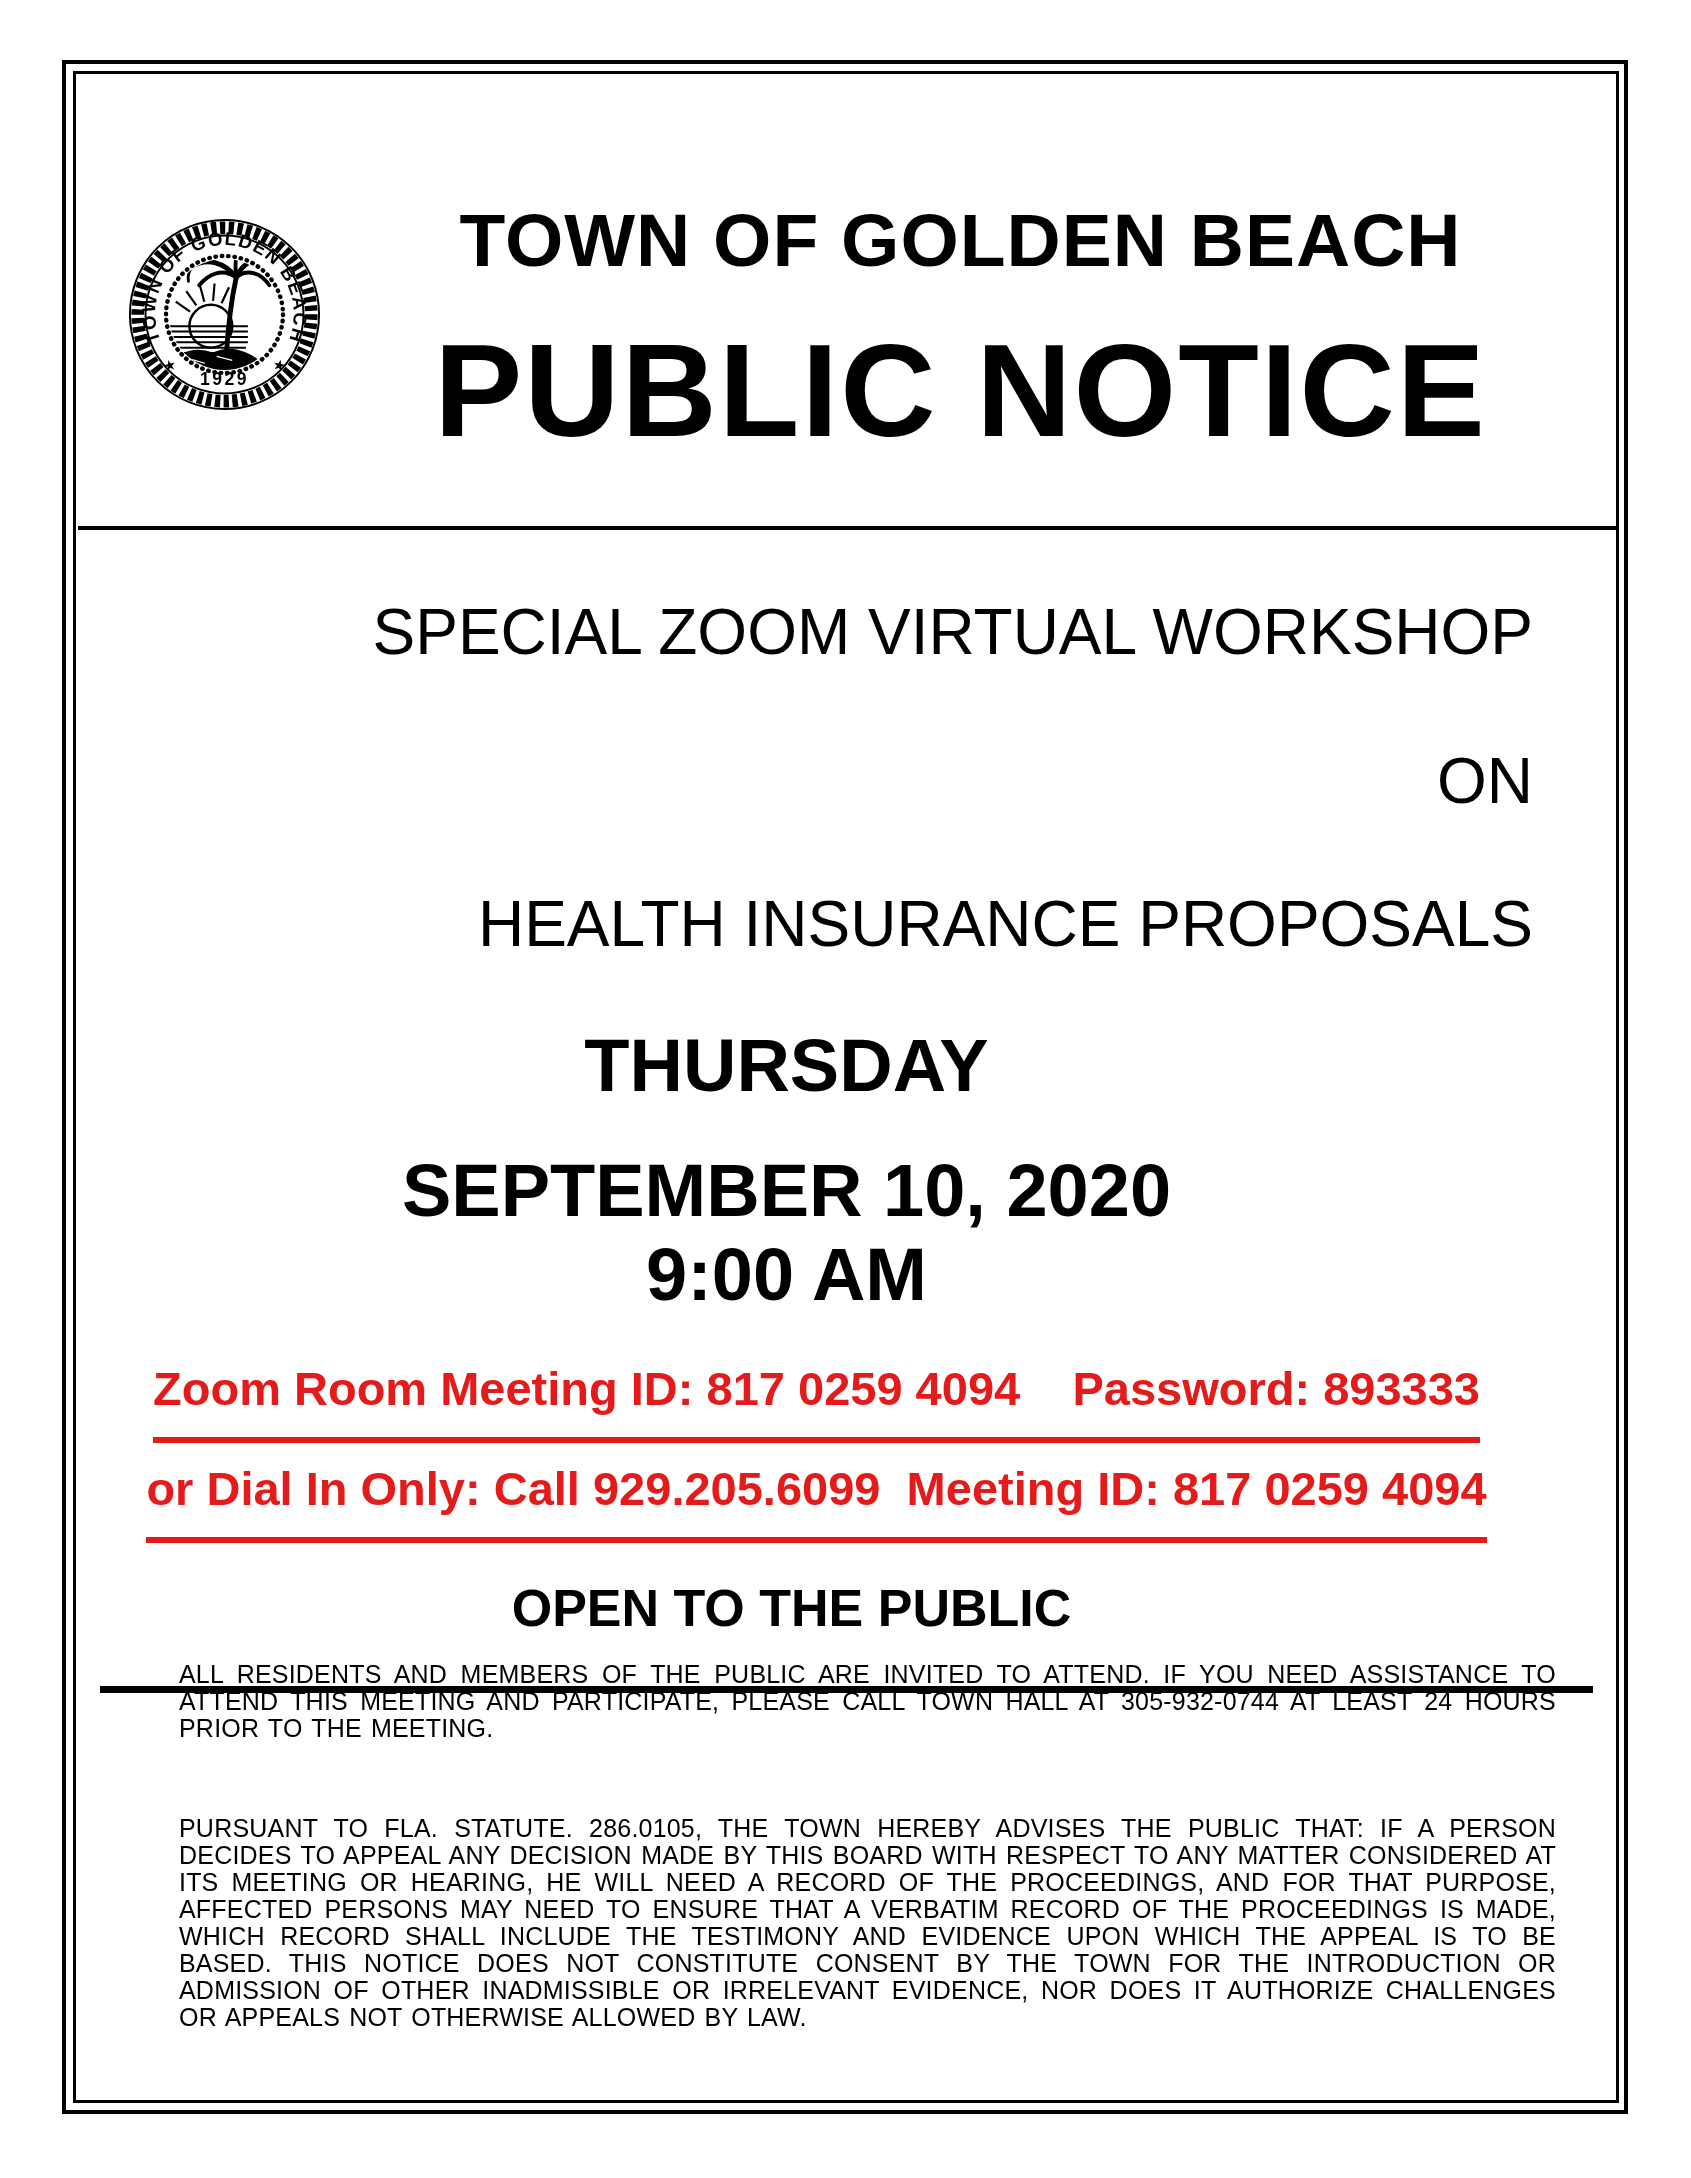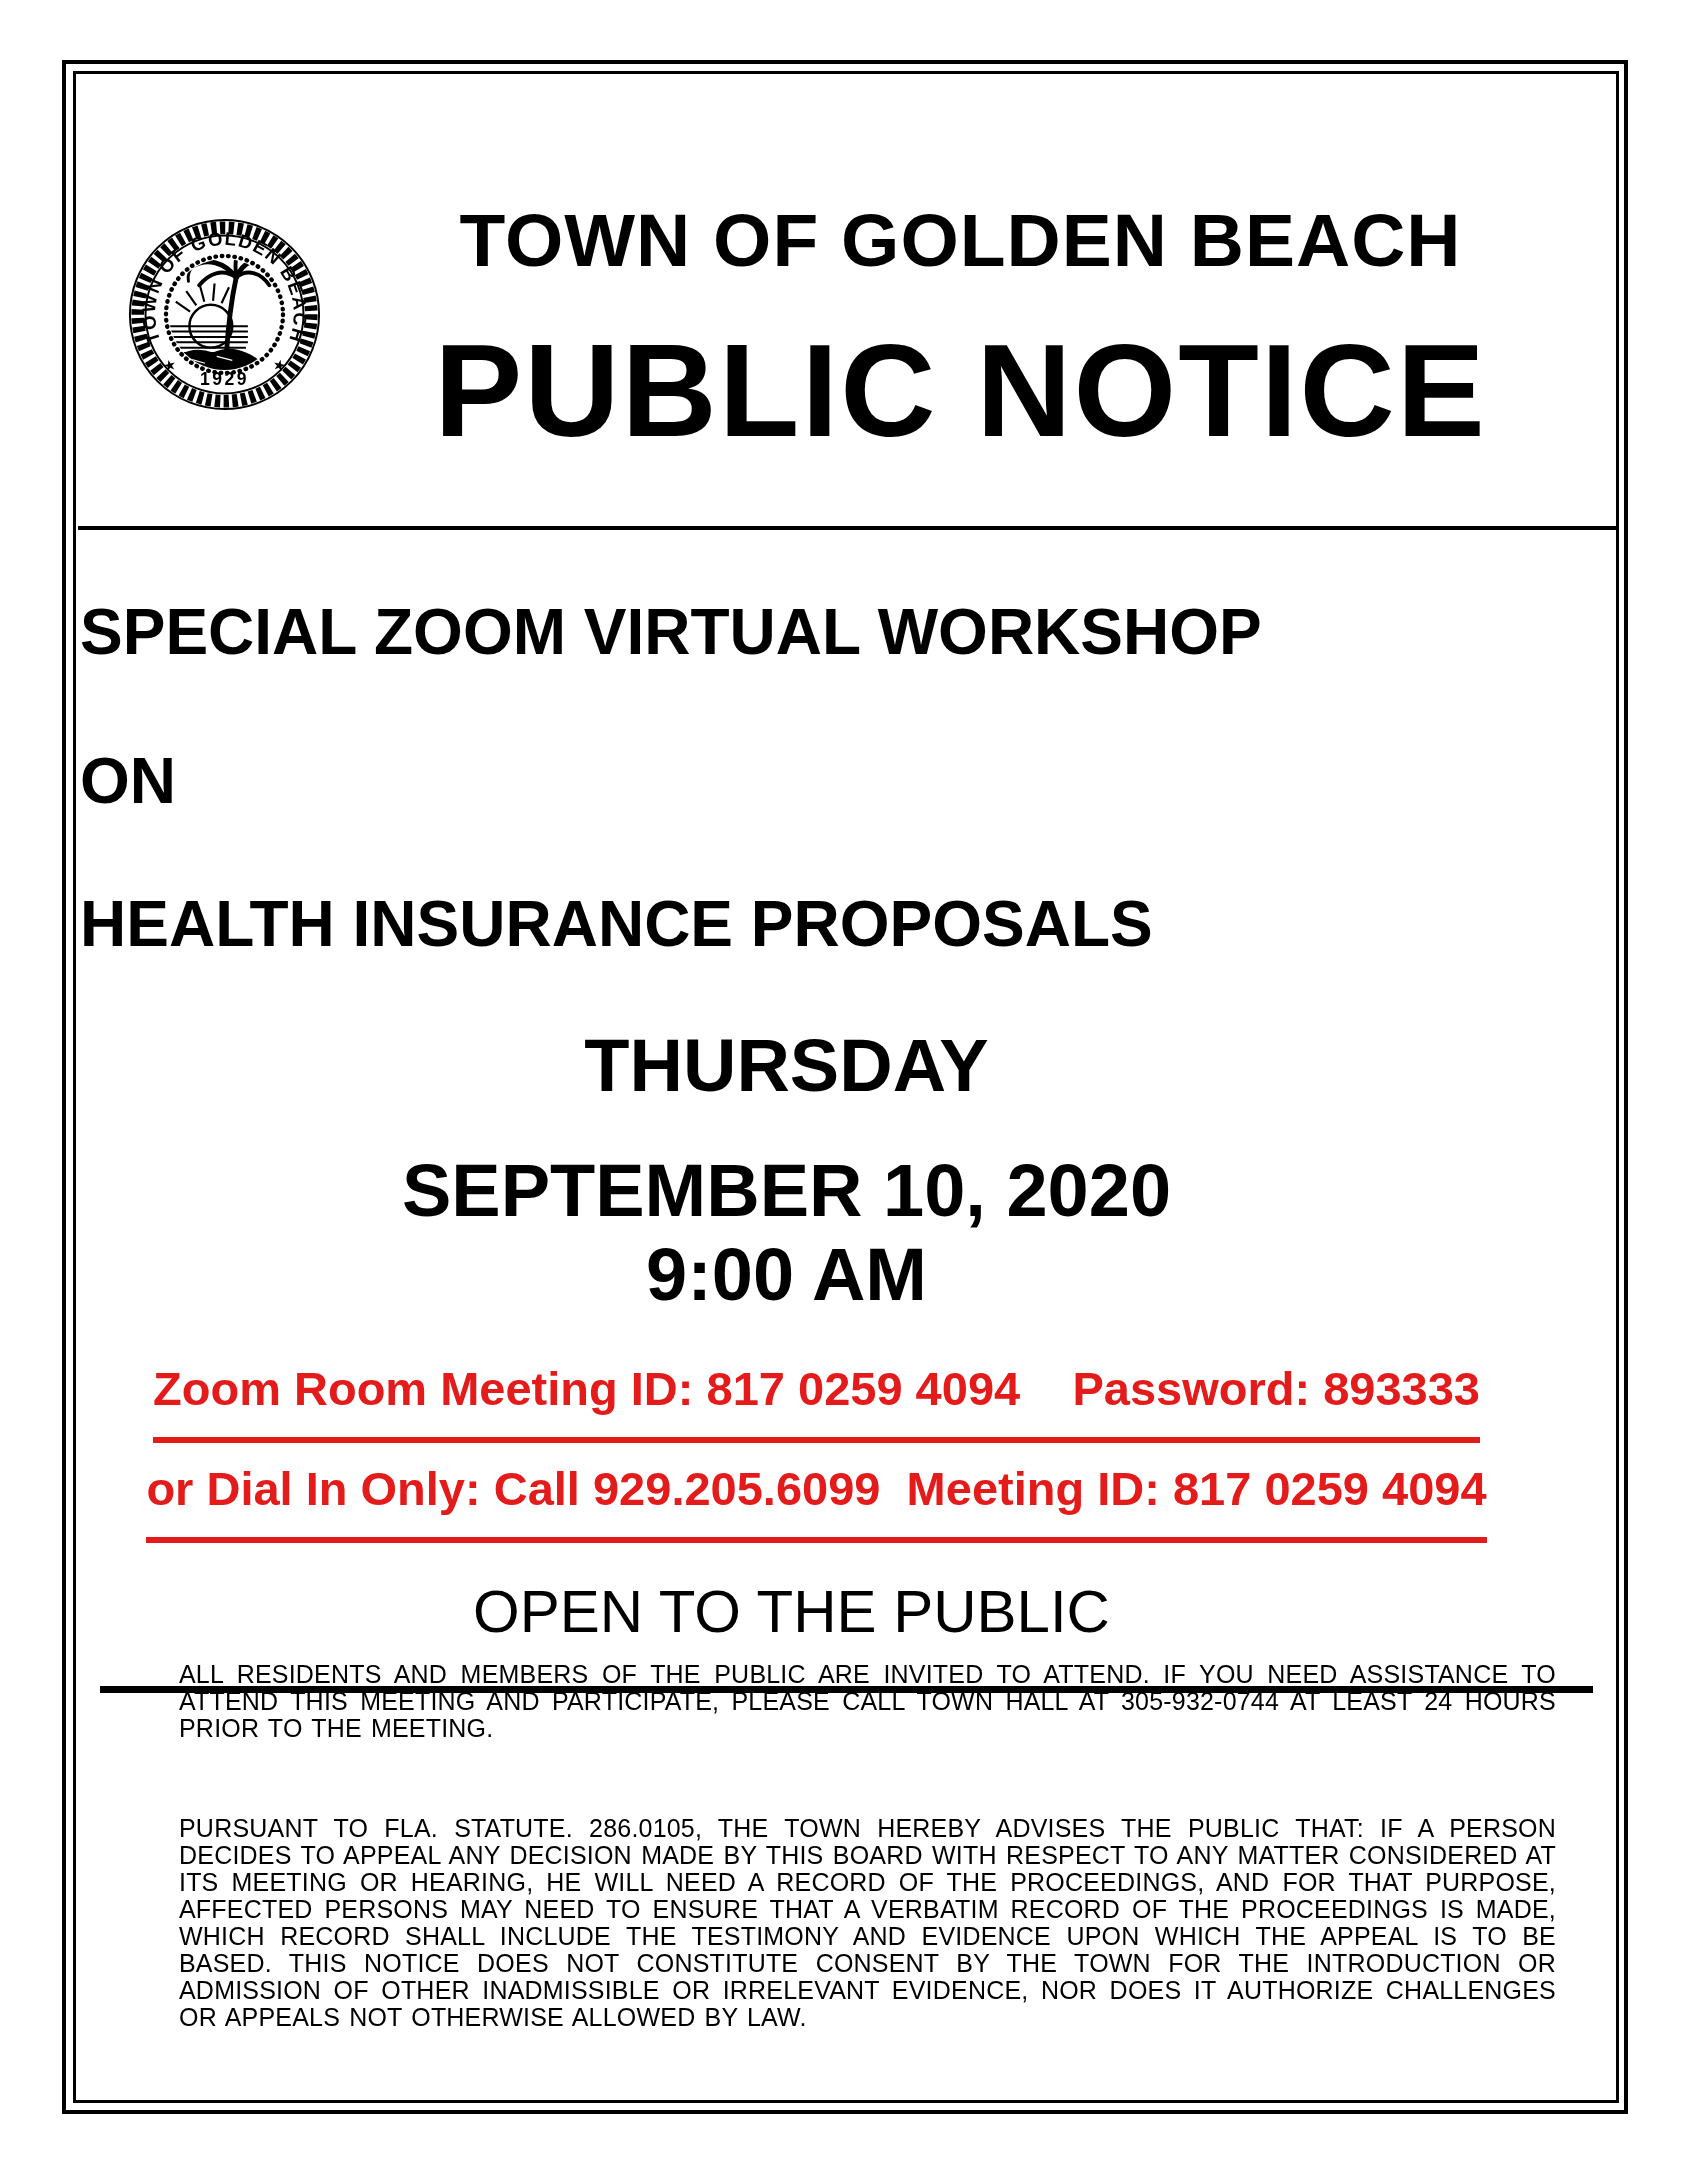--- a/index.html
+++ b/index.html
@@ -12,34 +12,34 @@
   .abs{position:absolute;}
   
   .border-outer{left:62px;top:60px;width:1566px;height:2054px;border:4px solid #000;box-sizing:border-box;}
   .border-inner{left:73px;top:71px;width:1546px;height:2032px;border:3px solid #000;box-sizing:border-box;}
   
   .seal{left:127px;top:217px;width:195px;height:195px;}
   .org-line{left:299px;right:70px;top:203px;text-align:center;font-size:75px;font-weight:bold;line-height:1;letter-spacing:1px;white-space:nowrap;}
   .notice-title{left:299px;right:70px;top:325px;text-align:center;font-size:132px;font-weight:bold;line-height:1;letter-spacing:2px;white-space:nowrap;}
   .header-rule{left:78px;right:74px;top:526px;height:4px;background:#000;}
   
-  .h-center{left:80px;width:1453px;text-align:left;font-weight:bold;line-height:1;white-space:nowrap;}
+  .h-center{left:80px;width:1453px;text-align:right;font-weight:normal;line-height:1;white-space:nowrap;}
   .h-special{top:600px;font-size:64px;}
   .h-on{top:749px;font-size:64px;}
   .h-health{top:884px;font-size:64px;margin-top:8px;}
   .h-date-block{left:80px;width:1413px;text-align:center;font-weight:bold;line-height:1;white-space:nowrap;}
   .h-day{top:1029px;font-size:74px;}
   .h-date{top:1154px;font-size:74px;}
   .h-time{top:1238px;font-size:74px;}
   
   .red-line{left:90px;width:1453px;text-align:center;font-size:47px;font-weight:bold;line-height:1;color:var(--accent,#e31b1b);white-space:nowrap;}
   .red-line-1{top:1365px;}
   .red-line-2{top:1465px;}
   .red-underlined{display:inline-block;white-space:pre;padding-bottom:25px;border-bottom:6px solid var(--accent,#e31b1b);}
-  .open-public{left:80px;width:1423px;top:1582px;text-align:center;font-size:60px;font-weight:normal;line-height:1;white-space:nowrap;}
+  .open-public{left:80px;width:1423px;top:1582px;text-align:center;font-size:52px;font-weight:bold;line-height:1;white-space:nowrap;}
   .section-rule{left:100px;width:1493px;top:1686px;height:7px;background:#000;}
   
   .legal{left:179px;width:1377px;font-size:25px;line-height:27px;text-align:justify;text-align-last:left;letter-spacing:0.2px;word-spacing:2px;}
   .legal-1{top:1661px;}
   .legal-2{top:1815px;}
 </style>
 </head>
 <body>
 
 <div class="abs border-outer"></div>

